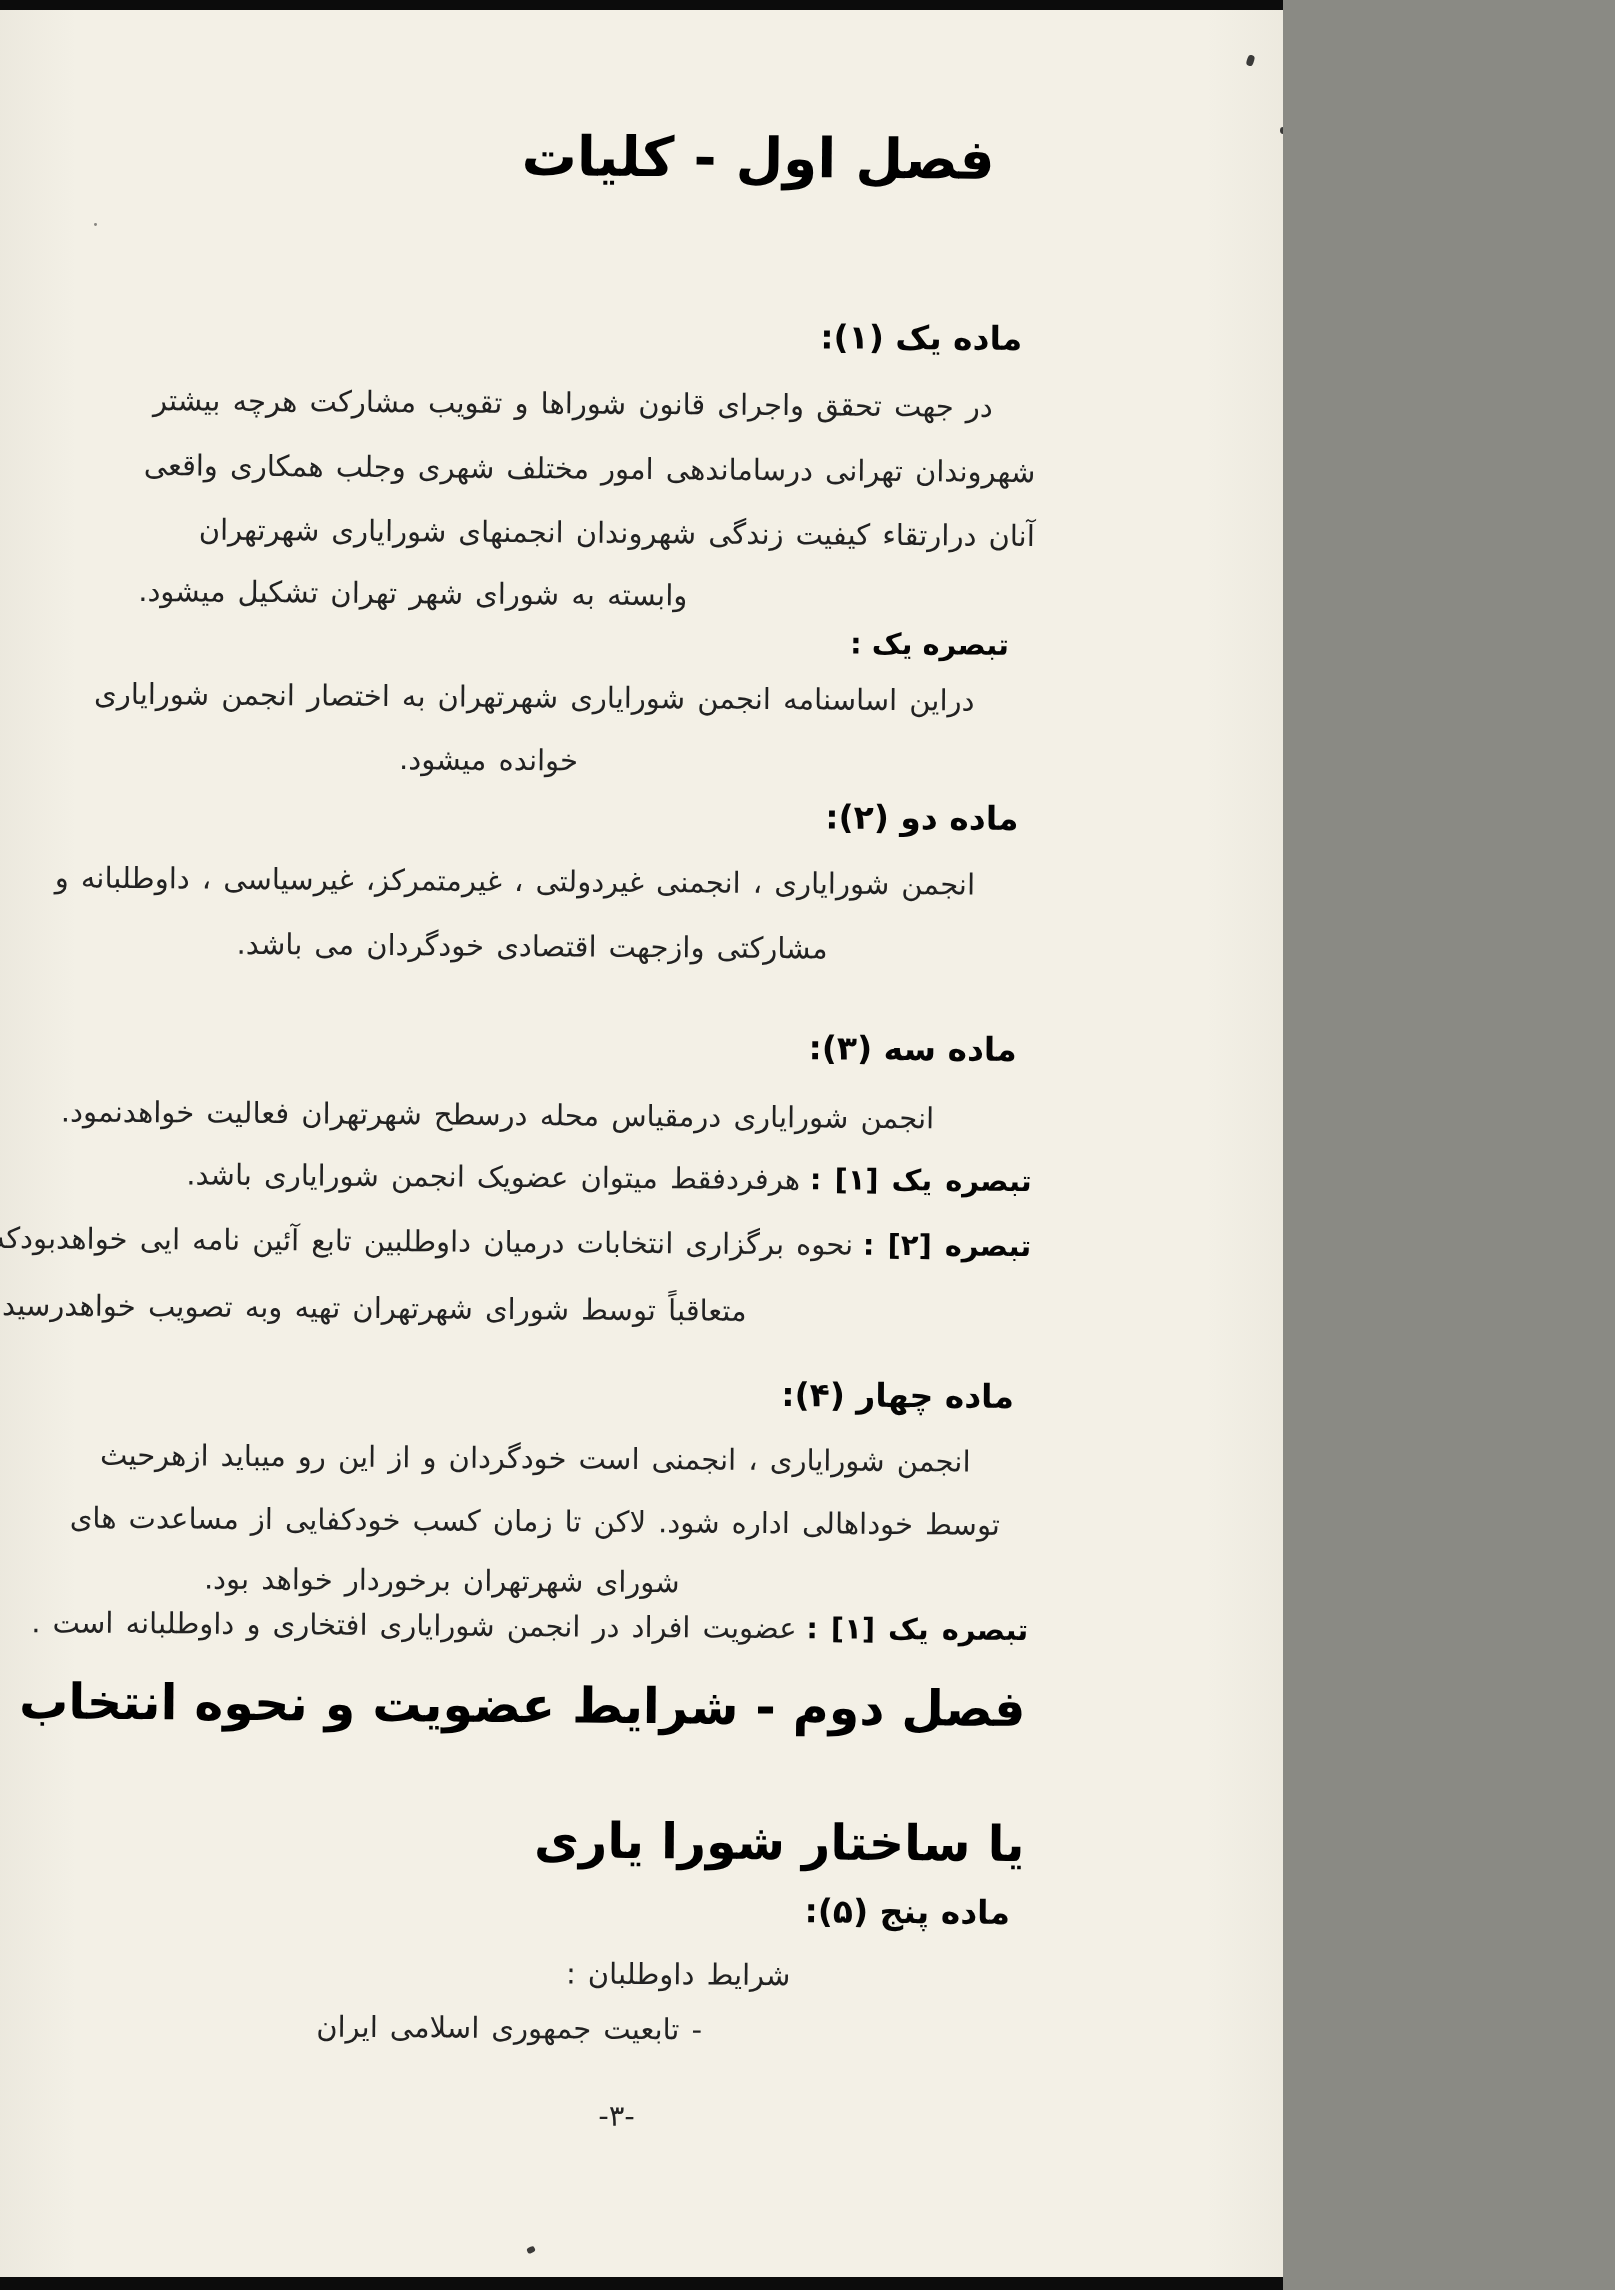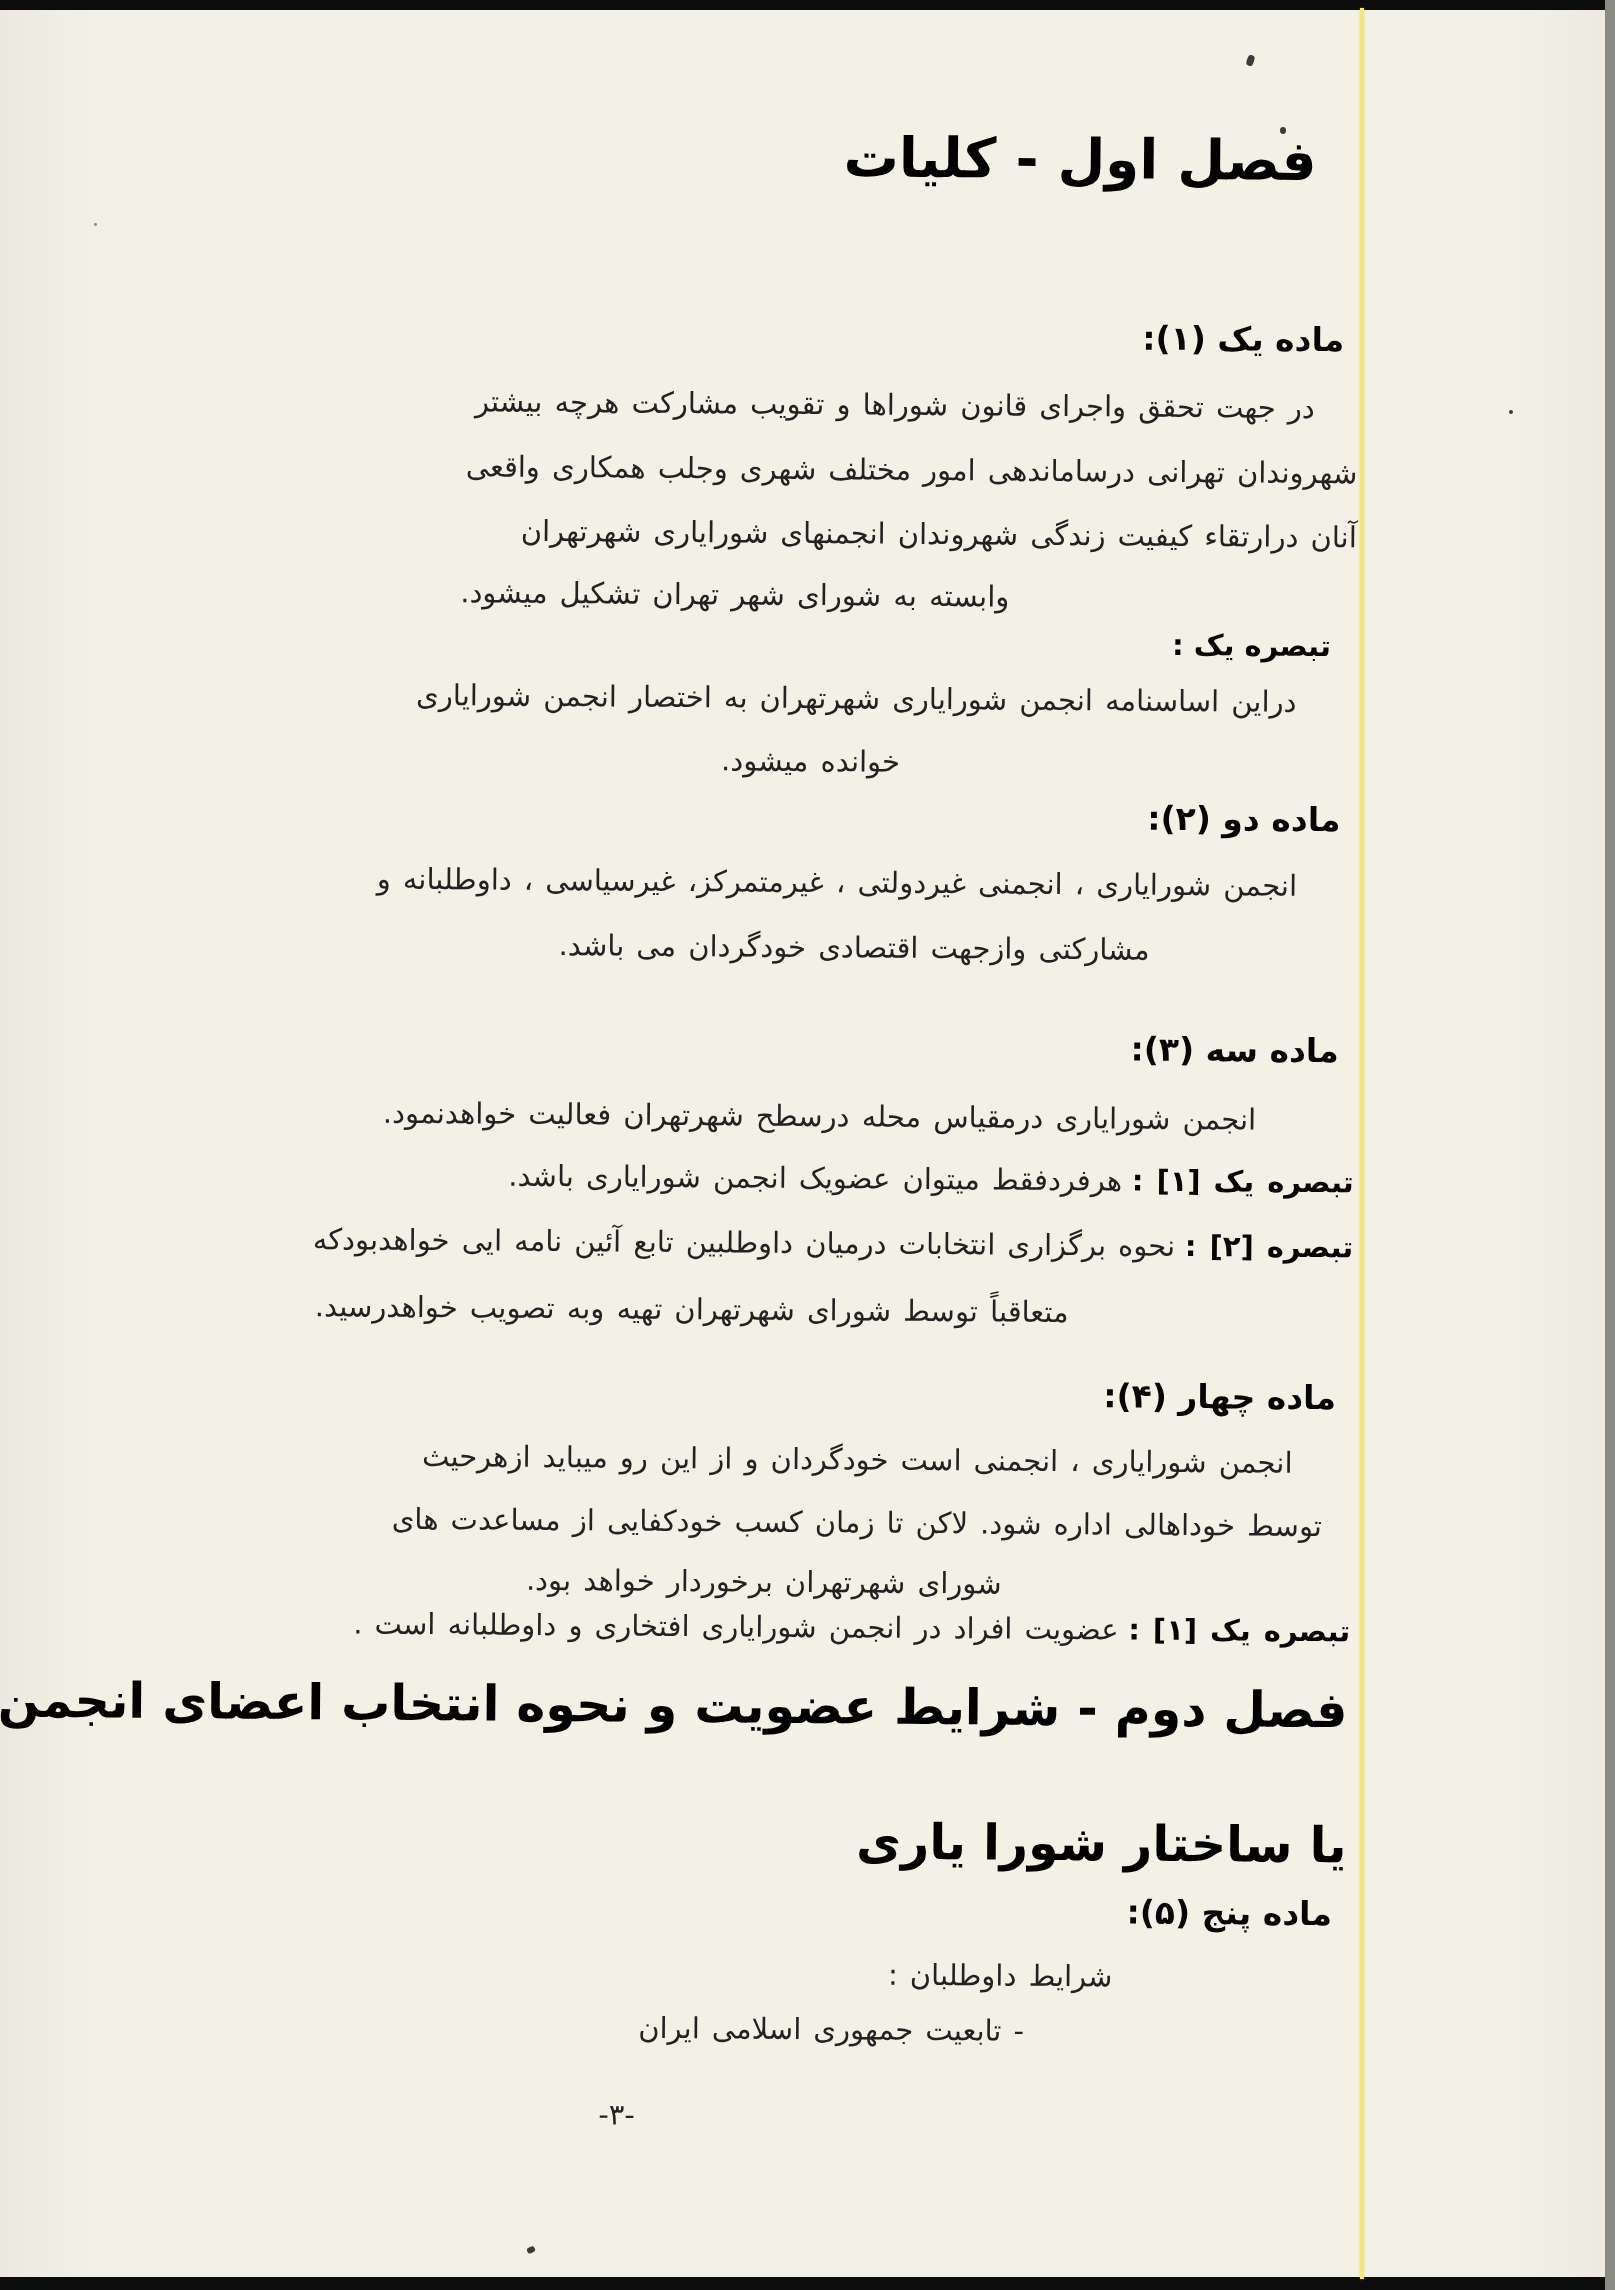--- a/index.html
+++ b/index.html
@@ -1,18 +1,18 @@
 <!DOCTYPE html>
 <html lang="fa"><head>
 <meta charset="utf-8">
 <style>
   html,body{margin:0;padding:0;background:#8a8a84;}
   .page{
     position:relative;
-    width:1605px;height:2291px;
+    width:1283px;height:2291px;
     background:#f3f0e6;
     background-image:linear-gradient(90deg, rgba(120,110,90,0.06) 0%, rgba(0,0,0,0) 6%, rgba(0,0,0,0) 94%, rgba(120,110,90,0.05) 100%);
     overflow:hidden;
     font-family:"DejaVu Sans", sans-serif;
     color:#1c1c1c;
   }
   .edge{position:absolute;left:0;width:100%;background:#0c0c0c;}
   .edge.top{top:0;height:9.8px;}
   .edge.bottom{bottom:0;height:13.7px;}
   .rule{position:absolute;top:7.8px;bottom:11.8px;width:3.9px;background:#f2e96d;box-shadow:0 0 2px rgba(210,190,60,.6);}

